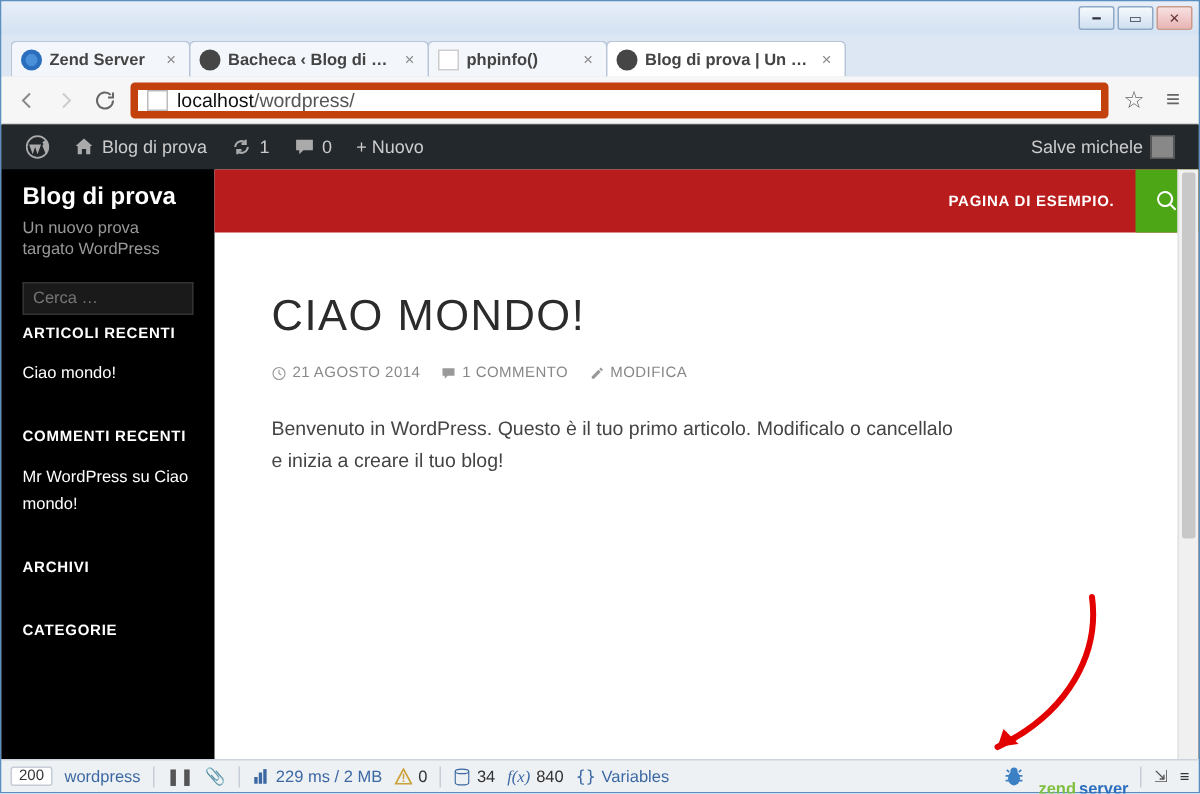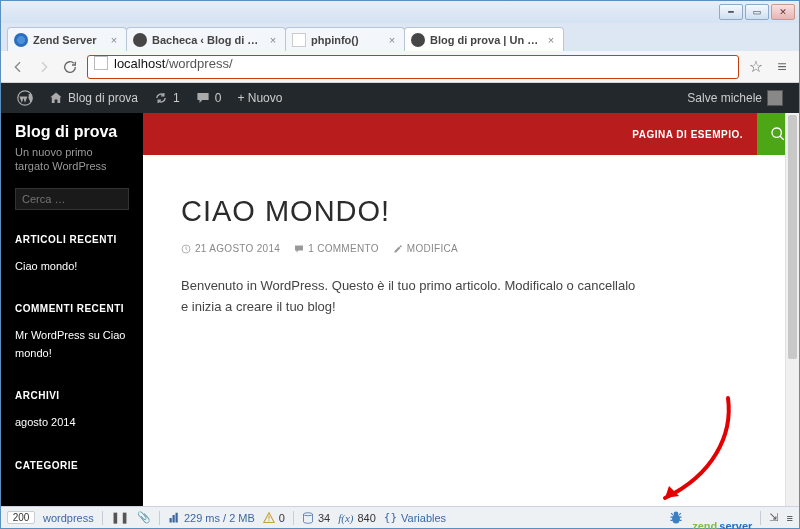--- a/index.html
+++ b/index.html
@@ -17,41 +17,41 @@
 .tab { height:24px; min-width:120px; max-width:160px; background:#f3f6fa; border:1px solid #b8c6d8; border-bottom:none; border-radius:4px 4px 0 0; display:flex; align-items:center; padding:0 6px; font-size:11px; color:#444; margin-right:-1px; position:relative; }
 .tab.active { background:#fff; z-index:2; }
 .tab .favicon { width:14px; height:14px; margin-right:5px; flex:none; }
 .tab .label { flex:1; overflow:hidden; white-space:nowrap; text-overflow:ellipsis;font-weight:bold; }
 .tab .tclose { width:12px; height:12px; font-size:11px; color:#888; display:flex; align-items:center; justify-content:center; margin-left:4px; }
 
 
 .toolbar { height:32px; background:#f6f6f6; border-bottom:1px solid #d4d4d4; display:flex; align-items:center; padding:0 8px; gap:8px; }
 .tbicon { width:18px; height:18px; display:flex; align-items:center; justify-content:center; color:#666; border-radius:2px; }
 .tbicon svg { width:16px; height:16px; }
-.omnibox { flex:1; height:24px; border:1px solid #c2410c; border-radius:3px; background:#fff; display:flex; padding:0 6px; font-size:13px; color:#333; }
+.omnibox { flex:1; height:24px; border:5px solid #c2410c; border-radius:3px; background:#fff; display:flex; align-items:center; padding:0 6px; font-size:13px; color:#333; }
 .omnibox .path { color:#555; }
 .omnibox .host { color:#111; }
 .star { color:#666; }
 .hamburger { color:#666; }
 
 
 .viewport { position:relative; height:calc(529px - 22px - 28px - 32px - 22px - 2px); background:#000; overflow:hidden; }
 
 
 .wpadmin { height:30px; background:#23282d; color:#ccc; display:flex; align-items:center; font-size:12px; padding:0 8px; }
 .wpadmin .item { display:flex; align-items:center; gap:5px; padding:0 8px; height:100%; cursor:default; }
 .wpadmin .spacer { flex:1; }
 .wpadmin .avatar { width:16px; height:16px; background:#888; border:1px solid #555; }
 
 
 .wpbody { display:flex; height:calc(100% - 30px); }
 .sidebar { width:142px; background:#000; color:#fff; padding:10px 14px 14px 14px; font-size:12px; }
 .sidebar h1 { font-size:16px; font-weight:bold; margin-bottom:4px; }
 .sidebar .tag { font-size:11px; color:#999; margin-bottom:14px; line-height:1.3; }
-.sidebar input.search { width:100%; background:#1a1a1a; border:1px solid #333; color:#888; font-size:11px; padding:4px 6px; margin-bottom:22px; }
+.sidebar input.search { width:100%; background:#1a1a1a; border:1px solid #333; color:#888; font-size:11px; padding:4px 6px; margin-bottom:5px; }
 .sidebar h3 { font-size:10px; letter-spacing:0.5px; font-weight:bold; margin-bottom:10px; color:#fff; }
 .sidebar .widget { margin-bottom:26px; font-size:11px; line-height:1.6; color:#fff; }
 .sidebar .widget a { color:#fff; text-decoration:none; }
 
 .content-wrap { flex:1; background:#fff; position:relative; }
 .menubar { height:42px; background:#b91c1c; display:flex; align-items:center; justify-content:flex-end; }
 .menubar .menuitem { color:#fff; font-size:10px; letter-spacing:0.5px; font-weight:bold; padding:0 14px; }
 .menubar .searchbtn { width:42px; height:42px; background:#4ca616; display:flex; align-items:center; justify-content:center; }
 .menubar .searchbtn svg { width:16px; height:16px; fill:#fff; }
 
@@ -176,36 +176,35 @@
       <div class="item">
         <span>Salve michele</span>
         <span class="avatar"></span>
       </div>
     </div>
 
     <div class="wpbody">
 
       <div class="sidebar">
         <h1>Blog di prova</h1>
-        <div class="tag">Un nuovo primo targato WordPress</div>
+        <div class="tag">Un nuovo prova targato WordPress</div>
         <input class="search" placeholder="Cerca …" style="">
 
         <div class="widget">
           <h3>ARTICOLI RECENTI</h3>
           <div><a>Ciao mondo!</a></div>
         </div>
 
         <div class="widget">
           <h3>COMMENTI RECENTI</h3>
           <div>Mr WordPress su Ciao mondo!</div>
         </div>
 
         <div class="widget">
           <h3>ARCHIVI</h3>
-          <div><a>agosto 2014</a></div>
         </div>
 
         <div class="widget">
           <h3>CATEGORIE</h3>
         </div>
       </div>
 
       <div class="content-wrap">
         <div class="menubar">
           <div class="menuitem">PAGINA DI ESEMPIO.</div>

